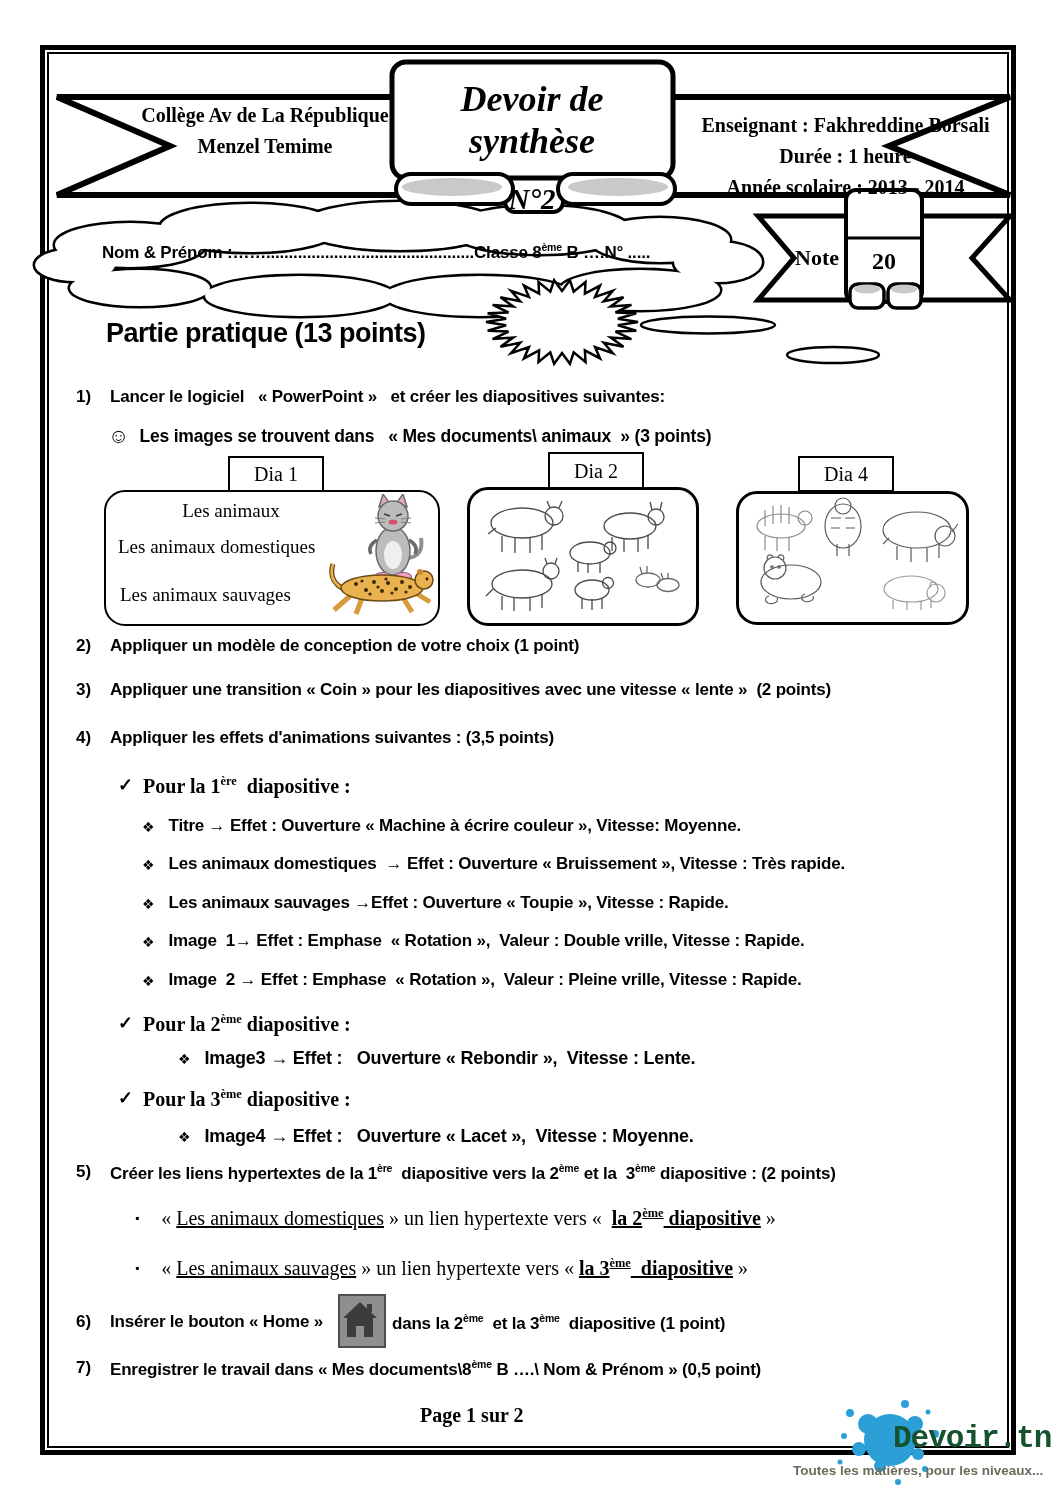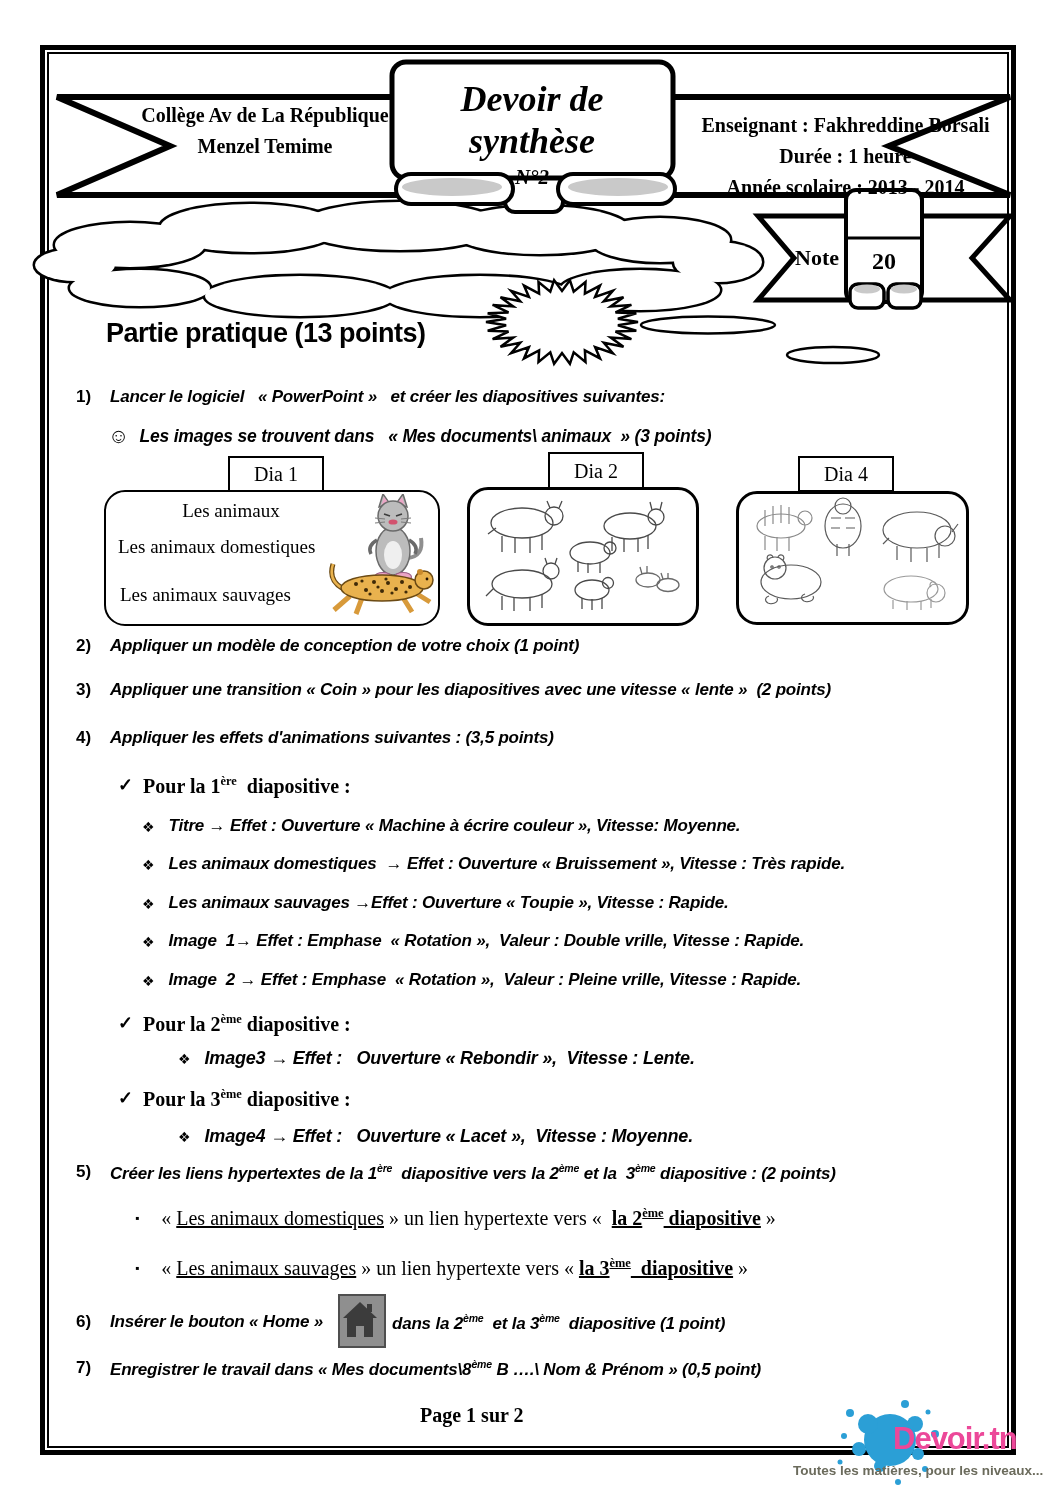--- a/index.html
+++ b/index.html
@@ -20,41 +20,41 @@
                 text-align:center;}
   
   #name-line{font-weight:bold;font-size:17px;letter-spacing:-0.2px;}
   #note-label{font-family:"Liberation Serif",serif;font-weight:bold;font-size:22px;}
   #note-value{font-family:"Liberation Serif",serif;font-weight:bold;font-size:24px;text-align:center;}
   
   #section-title{font-weight:bold;font-size:27px;letter-spacing:-0.5px;}
   
   .qline{position:absolute;display:flex;align-items:flex-start;}
   .qnum{font-weight:bold;font-size:17px;width:34px;flex:0 0 34px;}
-  .qtext{font-weight:bold;font-size:17px;letter-spacing:-0.2px;white-space:pre;font-style:italic;}
+  .qtext{font-weight:bold;font-size:17px;letter-spacing:-0.2px;white-space:pre;}
   .smiley{font-size:21px;font-weight:bold;margin-right:10px;line-height:20px;}
   .anim-row{position:absolute;display:flex;align-items:flex-start;}
   .glyph-check{font-size:18px;font-weight:bold;margin-right:10px;}
   .glyph-diamond{font-size:14px;margin-right:14px;padding-top:3px;}
   .glyph-square{font-size:12px;margin-right:22px;padding-top:5px;}
   .check-text{font-family:"Liberation Serif",serif;font-weight:bold;font-size:20px;white-space:pre;}
   .hyper-text{font-family:"Liberation Serif",serif;font-size:20px;white-space:pre;}
   
   .dia-label{position:absolute;border:2px solid #000;background:#fff;text-align:center;
              font-family:"Liberation Serif",serif;font-size:20px;display:flex;
              align-items:center;justify-content:center;}
   .slide{position:absolute;background:#fff;border-radius:21px;}
   .slide-text{position:absolute;font-family:"Liberation Serif",serif;font-size:19px;white-space:nowrap;}
   
   #home-icon{position:absolute;left:338px;top:1294px;width:44px;height:50px;
              background:#8f8f8f;border:2px solid #4f4f4f;}
   
   #page-number{font-family:"Liberation Serif",serif;font-weight:bold;font-size:20px;}
   #logo-name{position:absolute;left:893px;top:1421px;font-size:31px;font-weight:bold;
-             color:#ec4899;letter-spacing:-1px;}
+             color:#14532d;letter-spacing:-1px;font-family:Liberation Mono, monospace;}
   #logo-tagline{position:absolute;left:793px;top:1463px;font-size:13.5px;font-weight:bold;
                 color:#6b6b5c;}
 </style>
 </head>
 <body>
 
 <div id="page">
 
   <div id="frame">
     <div id="frame-inner"></div>
@@ -118,28 +118,29 @@
 
     <polygon id="starburst" points="638.0,322.0 617.9,325.2 636.3,330.7 615.5,331.6 631.4,339.1 610.7,337.5 623.5,346.7 603.8,342.8 612.9,353.2 595.1,347.1 600.0,358.4 584.9,350.4 585.5,361.9 573.7,352.4 569.9,363.8 562.0,353.1 554.1,363.8 550.3,352.4 538.5,361.9 539.1,350.4 524.0,358.4 528.9,347.1 511.1,353.2 520.2,342.8 500.5,346.7 513.3,337.5 492.6,339.1 508.5,331.6 487.7,330.7 506.1,325.2 486.0,322.0 506.1,318.8 487.7,313.3 508.5,312.4 492.6,304.9 513.3,306.5 500.5,297.3 520.2,301.2 511.1,290.8 528.9,296.9 524.0,285.6 539.1,293.6 538.5,282.1 550.3,291.6 554.1,280.2 562.0,290.9 569.9,280.2 573.7,291.6 585.5,282.1 584.9,293.6 600.0,285.6 595.1,296.9 612.9,290.8 603.8,301.2 623.5,297.3 610.7,306.5 631.4,304.9 615.5,312.4 636.3,313.3 617.9,318.8" fill="#fff" stroke="#000" stroke-width="2.5"></polygon>
   </svg>
 
   <div class="abs hdr-block" style="left:120px;top:100px;width:290px;">
     <div>Collège Av de La République</div>
     <div>Menzel Temime</div>
   </div>
   <div class="abs scroll-title" style="left:398px;top:78px;width:268px;">
     <div style="font-size:36px;">Devoir de synthèse</div>
-    <div style="font-size:21px;margin-top:3px;">N°2</div>
+    <div style="font-size:29px;margin-top:21px;">N°2</div>
   </div>
   <div class="abs hdr-block" style="left:688px;top:101px;width:315px;margin-top:9px;">
     <div>Enseignant : Fakhreddine Borsali</div>
     <div>Durée : 1 heure</div>
     <div>Année scolaire : 2013 - 2014</div>
   </div>
 
+  <div id="name-line" class="abs" style="left:102px;top:241px;width:690px;"><span>Nom &amp; Prénom :……..............................................Classe 8</span><sup>ème</sup><span> B ….N° .....</span></div>
   <div id="note-label" class="abs" style="left:795px;top:245px;">Note</div>
   <div id="note-value" class="abs" style="left:846px;top:248px;width:76px;">20</div>
 
   <div id="section-title" class="abs" style="left:106px;top:318px;">Partie pratique (13 points)</div>
 
   <div class="qline" style="left:76px;top:387px;">
     <span class="qnum">1)</span>
     <span class="qtext"><span>Lancer le logiciel   « PowerPoint »   et créer les diapositives suivantes:</span></span>
   </div>
 

